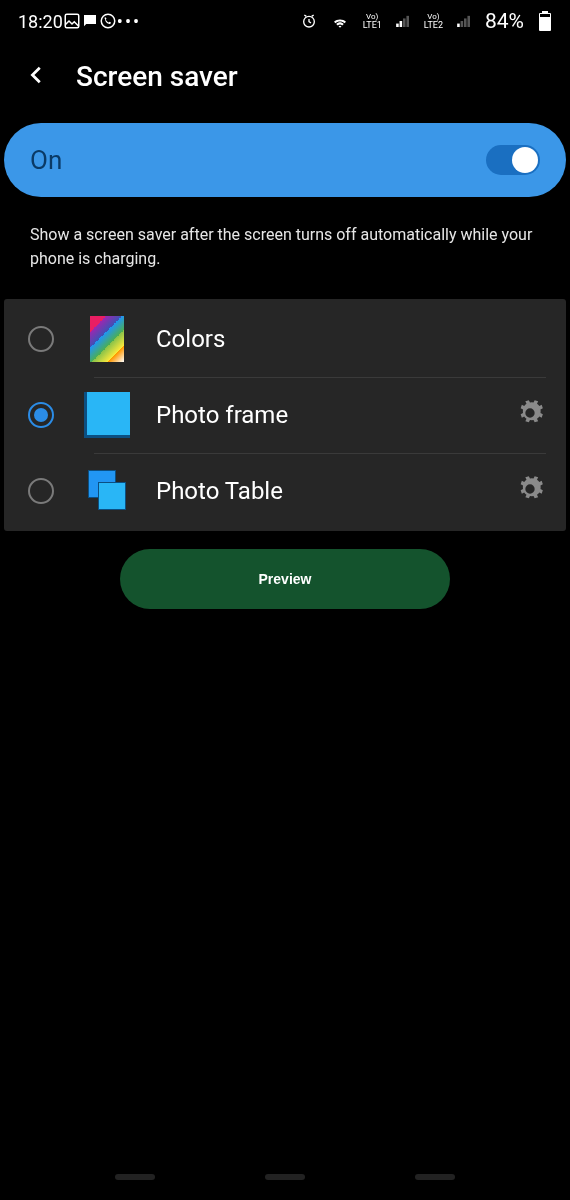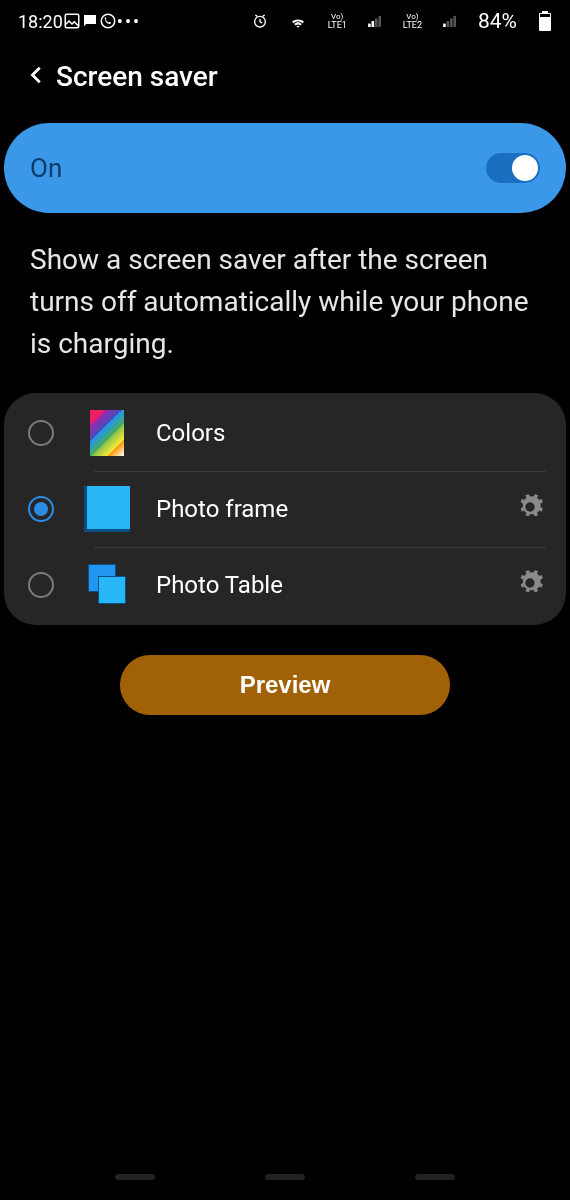--- a/index.html
+++ b/index.html
@@ -14,37 +14,37 @@
   .status-bar {
     display: flex;
     justify-content: space-between;
     align-items: center;
     padding: 6px 18px;
     height: 42px;
     font-size: 18px;
     font-weight: 400;
   }
   .status-left { display: flex; align-items: center; gap: 0; }
-  .status-right { display: flex; align-items: center; gap: 21px; font-size: 14px; }
+  .status-right { display: flex; align-items: center; gap: 14px; font-size: 14px; }
   .status-icon { display: inline-flex; align-items: center; justify-content: center; }
   .sim-label { font-size: 9px; line-height: 9px; display: flex; flex-direction: column; align-items: center; }
   .sim-label .vo { font-size: 8px; }
   .header {
     display: flex;
     align-items: center;
-    gap: 8px;
+    gap: 28px;
     padding: 18px 26px 26px 26px;
   }
   .back-arrow { width: 22px; height: 22px; }
   .page-title { font-size: 28px; font-weight: 500; }
   .toggle-card {
     background: #3b97e8;
     border-radius: 50px;
     margin: 4px 4px 0 4px;
-    height: 90px;
+    height: 74px;
     display: flex;
     align-items: center;
     justify-content: space-between;
     padding: 0 26px;
   }
   .toggle-label { font-size: 26px; color: #0a3a66; font-weight: 400; }
   .switch {
     width: 54px; height: 30px;
     background: #1a6fc1;
     border-radius: 30px;
@@ -52,27 +52,27 @@
   }
   .switch .knob {
     width: 26px; height: 26px;
     background: #fff;
     border-radius: 50%;
     position: absolute;
     top: 2px; right: 2px;
   }
   .description {
     padding: 26px 30px 22px 30px;
-    font-size: 28px;
+    font-size: 16px;
     line-height: 1.5;
     color: #e6e6e6;
   }
   .options-card {
     background: #262626;
-    border-radius: 32px;
+    border-radius: 3px;
     margin: 6px 4px 0 4px;
     padding: 2px 0;
   }
   .option-row {
     display: flex;
     align-items: center;
     min-height: 76px;
     padding: 0 22px 0 24px;
     position: relative;
   }
@@ -113,28 +113,28 @@
     margin-left: 24px;
     font-size: 24px;
     flex: 1;
   }
   .gear {
     width: 28px; height: 28px;
     color: #8a8a8a;
   }
   .preview-btn {
     display: block;
-    margin: 30px auto 0;
+    margin: 18px auto 0;
     width: 330px;
     height: 60px;
-    background: #a16207;
+    background: #14532d;
     border-radius: 40px;
     border: none;
     color: #fff;
-    font-size: 24px;
+    font-size: 14px;
     font-weight: 600;
   }
   .icon-colors {
     width: 34px; height: 46px;
     background: linear-gradient(135deg,
       #e91e63 0%, #e91e63 20%,
       #9c27b0 20%, #3f51b5 40%,
       #2196f3 40%, #4caf50 60%,
       #8bc34a 60%, #ffeb3b 80%,
       #ff9800 80%, #ffffff 100%);

